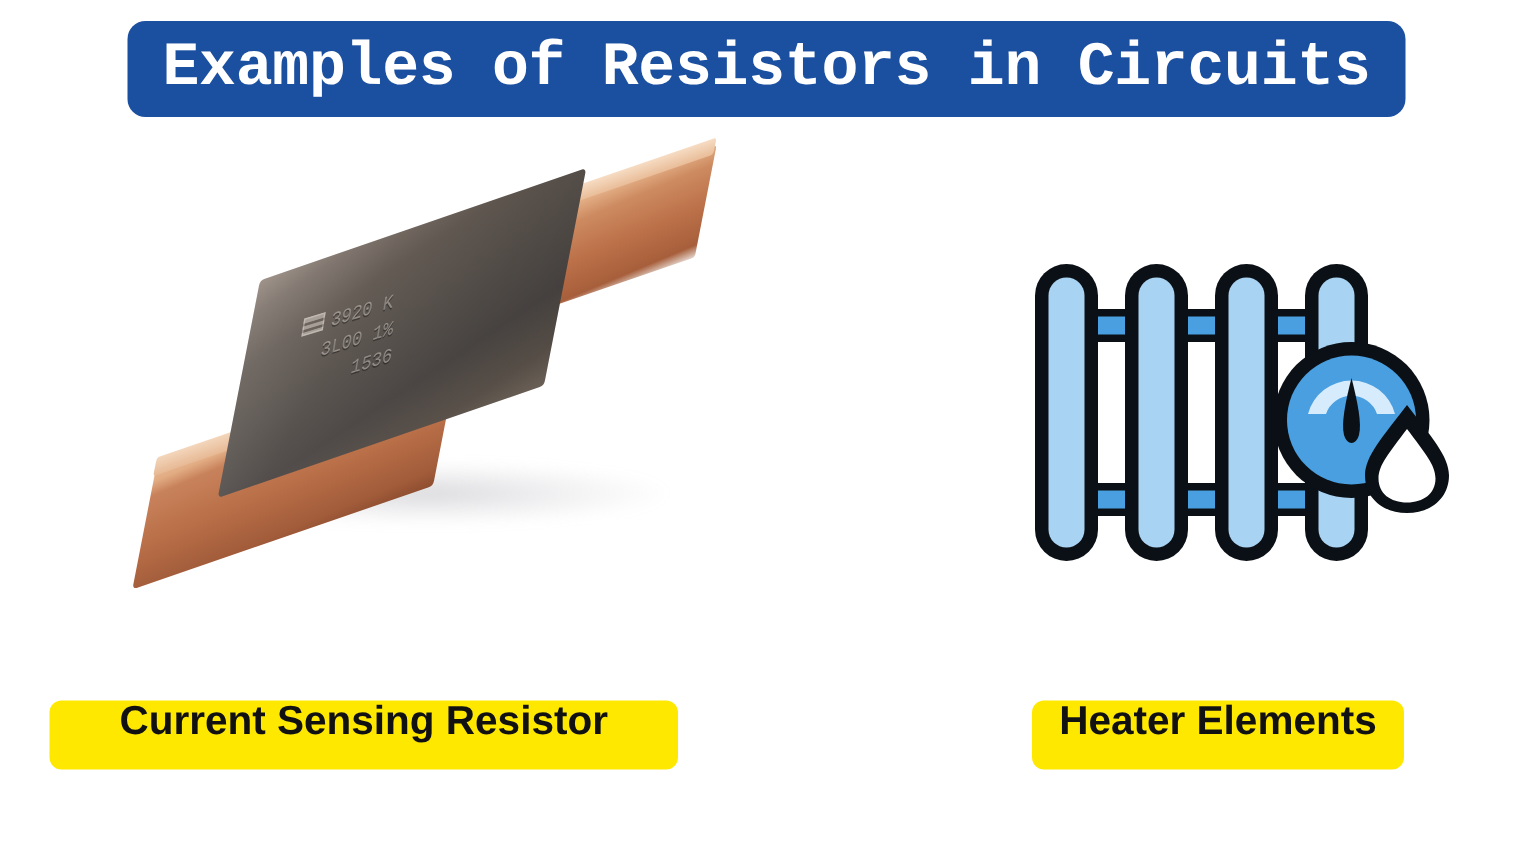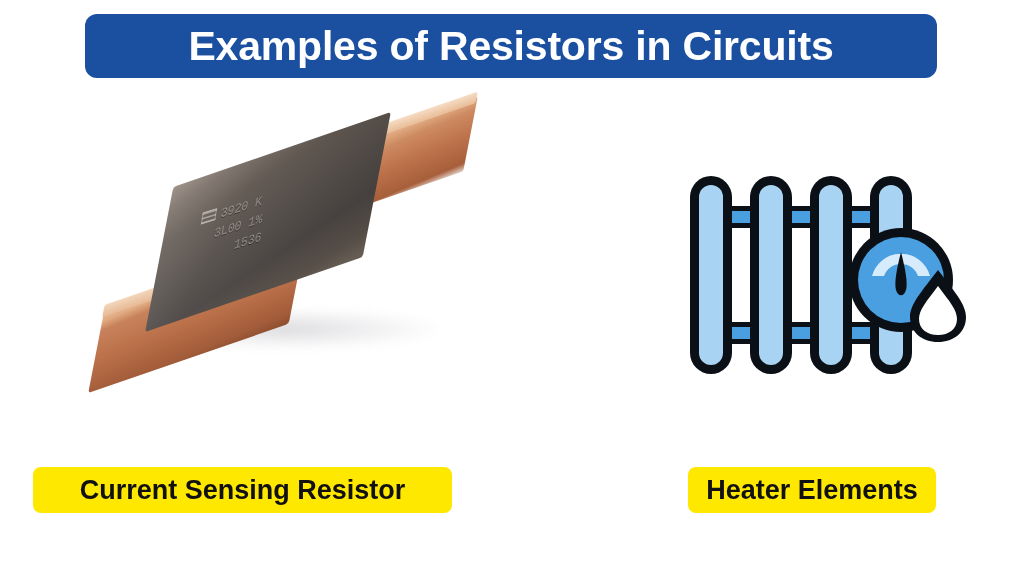--- a/index.html
+++ b/index.html
@@ -23,21 +23,21 @@
     width: 852px;
     height: 64px;
     background: #1B4FA0;
     border-radius: 12px;
     display: flex;
     align-items: center;
     justify-content: center;
   }
   #title-text {
     color: #ffffff;
-    font-family: Liberation Sans, sans-serif;
+    font-family: Liberation Mono, monospace;
     font-weight: bold;
     font-size: 41px;
     letter-spacing: -0.2px;
     white-space: nowrap;
     line-height: 1;
   }
 
   
   .panel {
     position: absolute;
@@ -182,21 +182,21 @@
   }
 
   
   .caption-chip {
     position: absolute;
     top: 467px;
     height: 46px;
     background: #FFE800;
     border-radius: 8px;
     display: flex;
-    align-items: center;
+    align-items: flex-start;
     justify-content: center;
   }
   #caption-left  { left: 33px;  width: 419px; }
   #caption-right { left: 688px; width: 248px; }
   .caption-text {
     color: #111111;
     font-family: "Liberation Sans", sans-serif;
     font-weight: bold;
     font-size: 27px;
     white-space: nowrap;

